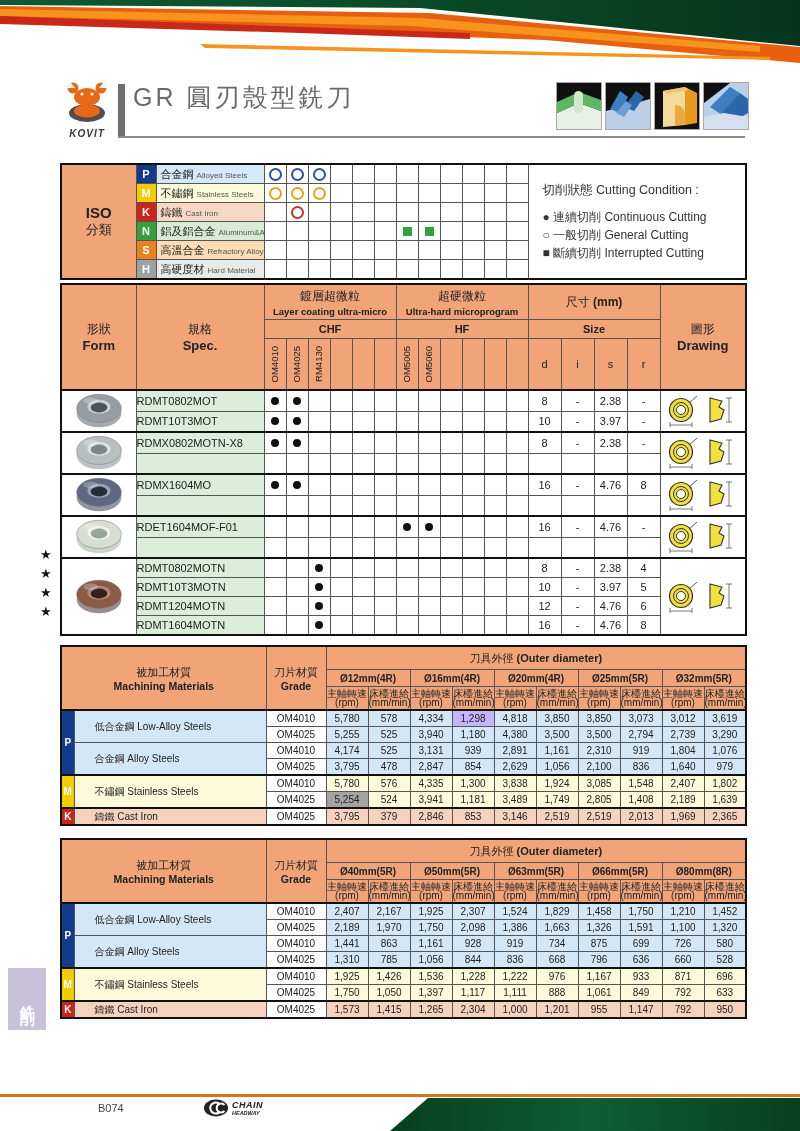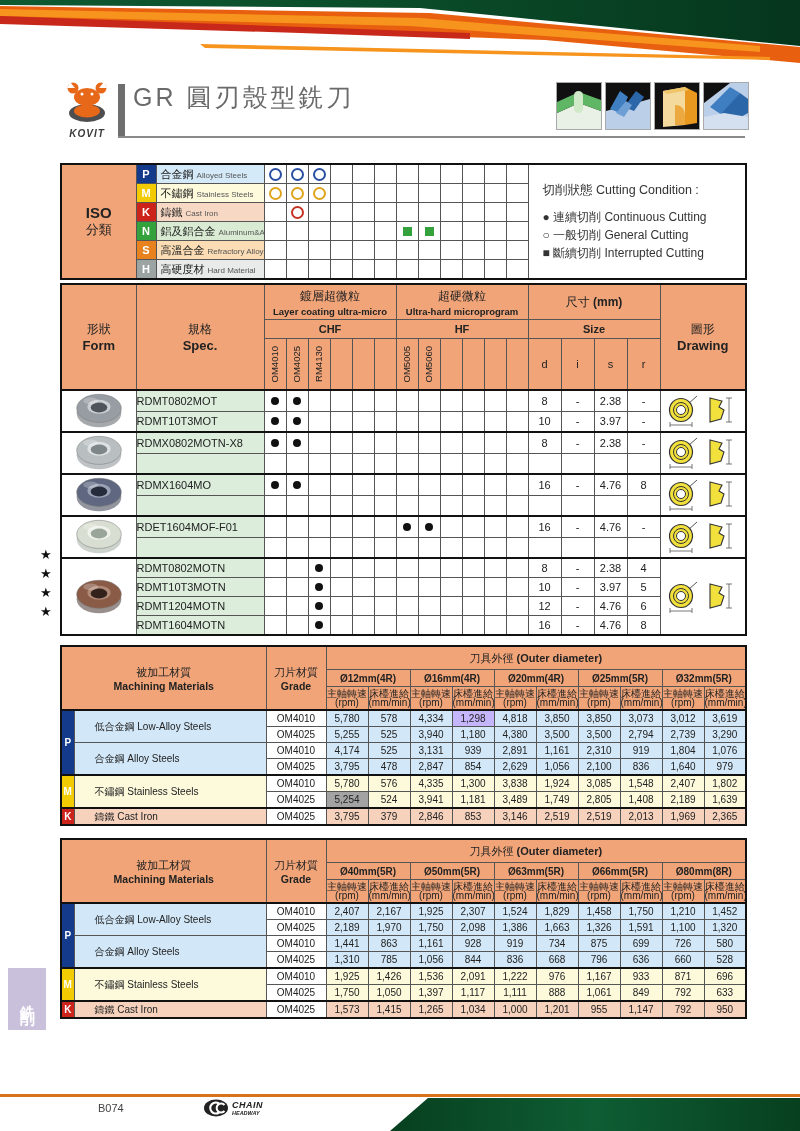--- a/index.html
+++ b/index.html
@@ -995,21 +995,21 @@
             <td style="background:#D2E8F8">660</td>
             <td style="background:#D2E8F8">528</td>
           </tr>
           <tr class="bsep">
             <td class="bandcell" rowspan="2" style="background:#F2CC00">M</td>
             <td class="matname" rowspan="2" style="background:#FDFADC">不鏽鋼 <span class="en">Stainless Steels</span></td>
             <td class="gradecell">OM4010</td>
             <td style="background:#FDFADC">1,925</td>
             <td style="background:#FDFADC">1,426</td>
             <td style="background:#FDFADC">1,536</td>
-            <td style="background:#FDFADC">2,091</td>
+            <td style="background:#FDFADC">1,228</td>
             <td style="background:#FDFADC">1,222</td>
             <td style="background:#FDFADC">976</td>
             <td style="background:#FDFADC">1,167</td>
             <td style="background:#FDFADC">933</td>
             <td style="background:#FDFADC">871</td>
             <td style="background:#FDFADC">696</td>
           </tr>
           <tr>
             <td class="gradecell">OM4025</td>
             <td style="background:#FDFADC">1,750</td>
@@ -1023,21 +1023,21 @@
             <td style="background:#FDFADC">792</td>
             <td style="background:#FDFADC">633</td>
           </tr>
           <tr class="bsep">
             <td class="bandcell" rowspan="1" style="background:#CC231A">K</td>
             <td class="matname" rowspan="1" style="background:#F6D2BD">鑄鐵 <span class="en">Cast Iron</span></td>
             <td class="gradecell">OM4025</td>
             <td style="background:#F6D2BD">1,573</td>
             <td style="background:#F6D2BD">1,415</td>
             <td style="background:#F6D2BD">1,265</td>
-            <td style="background:#F6D2BD">1,034</td>
+            <td style="background:#F6D2BD">2,304</td>
             <td style="background:#F6D2BD">1,000</td>
             <td style="background:#F6D2BD">1,201</td>
             <td style="background:#F6D2BD">955</td>
             <td style="background:#F6D2BD">1,147</td>
             <td style="background:#F6D2BD">792</td>
             <td style="background:#F6D2BD">950</td>
           </tr>
         </tbody>
       </table>
     </div>

